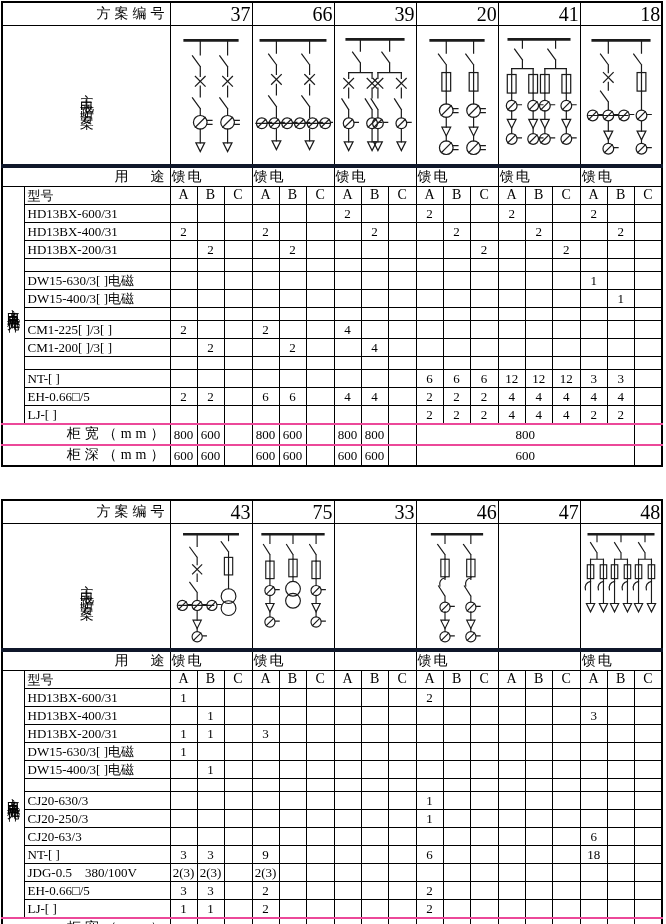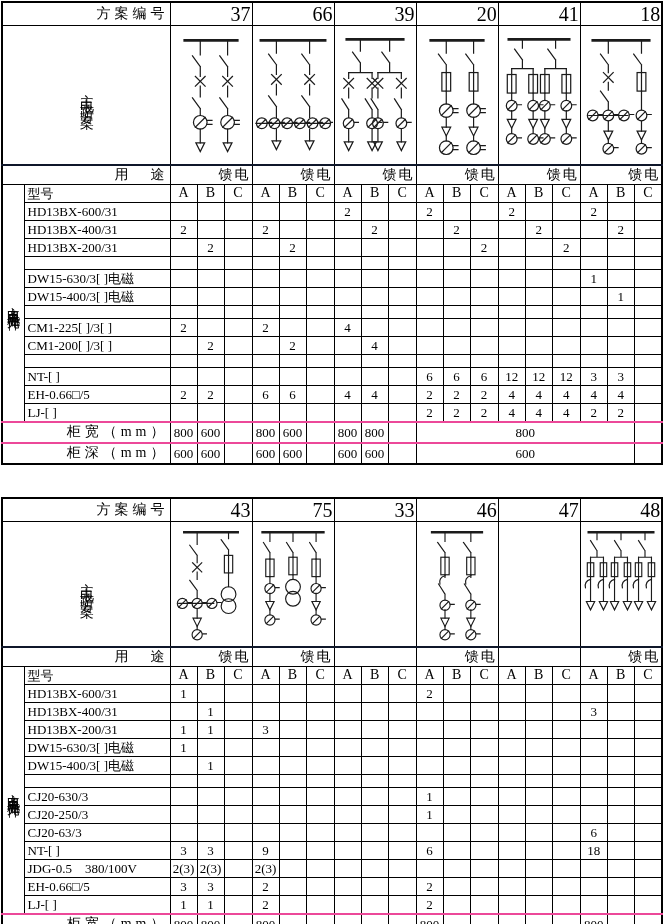--- a/index.html
+++ b/index.html
@@ -2,30 +2,30 @@
 <html><head>
 <meta charset="utf-8">
 <style>
   html,body{margin:0;padding:0;background:#fff;}
   body{width:666px;font-family:"Liberation Serif","DejaVu Serif",serif;color:#000;}
   .sheet{width:664px;padding:1px 0 2px 1px;}
   table{border-collapse:collapse;table-layout:fixed;width:662px;border:2px solid #000;margin:0 0 32px 0;}
   td{border:1px solid #000;padding:0 1px;font-size:13px;line-height:1.05;overflow:hidden;white-space:nowrap;}
   .hd{text-align:right;font-size:14px;letter-spacing:4px;}
   .num{letter-spacing:0;font-size:20px;}
-  .use{text-align:right;font-size:14px;letter-spacing:2px;}
+  .use{text-align:left;font-size:14px;letter-spacing:2px;}
   .mlab{text-align:left;font-size:13px;padding-left:3px;}
   .ph{text-align:center;font-size:14px;}
   .val{text-align:center;font-size:13px;padding:0;}
   .vcell{vertical-align:middle;text-align:center;}
   .vt,.vt2{writing-mode:vertical-rl;text-orientation:upright;margin:0 auto;}
   .vt{font-size:14px;letter-spacing:5px;}
   .vt2{font-size:13px;letter-spacing:2px;}
   .r-num td{height:22px;}
-  .r-use td{height:18px;border-top:2px solid #0f172a;}
+  .r-use td{height:18px;border-top:4px solid #0f172a;}
   .r-mod td,.r-data td{height:17px;}
   .r-sep td{height:12px;}
   .r-dim td{height:19px;border-top:2px solid #ec4899;}
   #top-body .r-diag td{height:138px;}
   #bot-body .r-diag td{height:124px;}
   .diagcell{vertical-align:middle;text-align:center;padding:0;}
   svg.diag{stroke:#1b1b1b;fill:none;stroke-width:1.25;stroke-linecap:square;display:block;margin:0 auto;}
   .bus{stroke-width:2.6;}
   #top-body svg.diag{width:80px;height:134px;}
   #bot-body svg.diag{width:80px;height:120px;}

